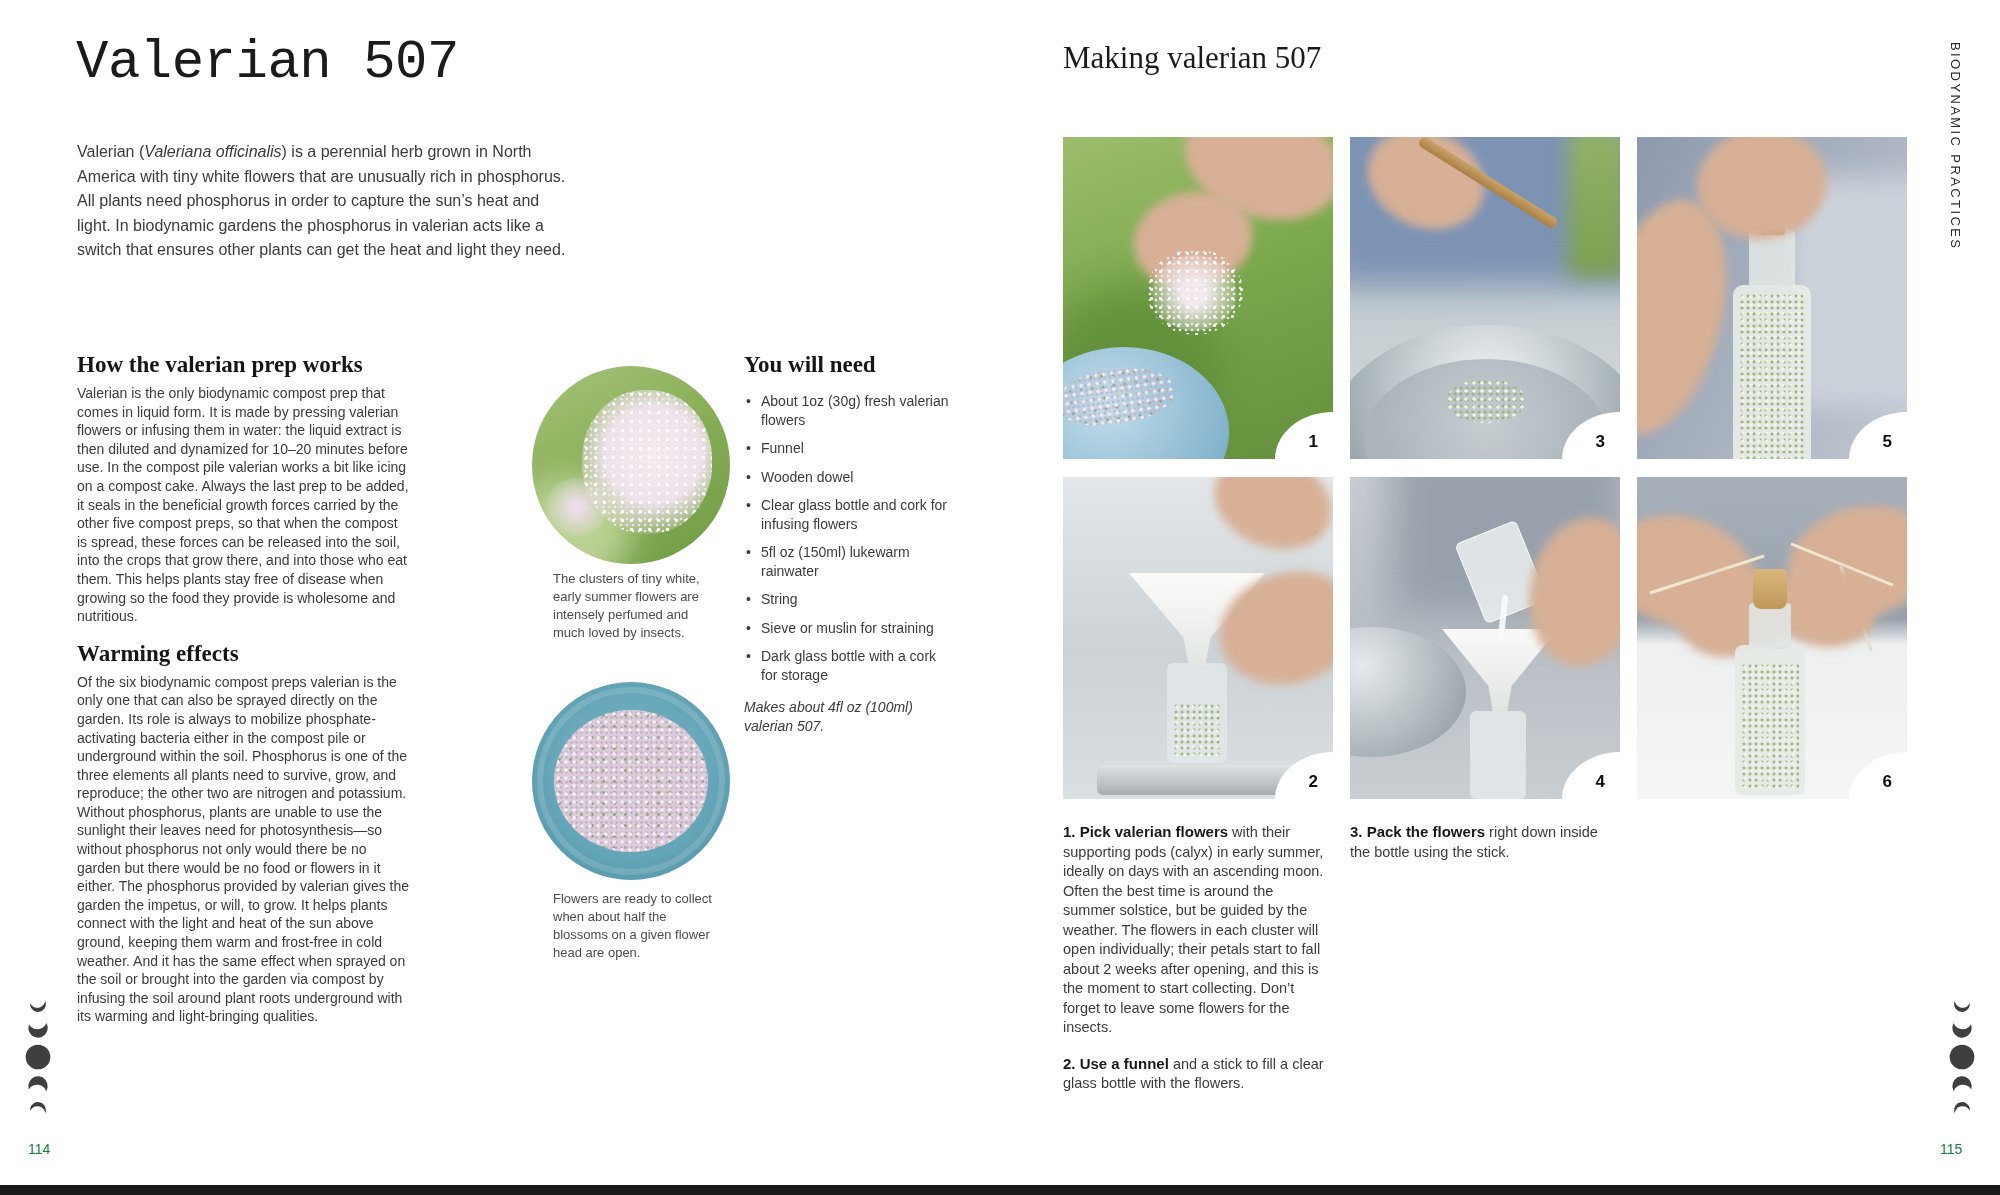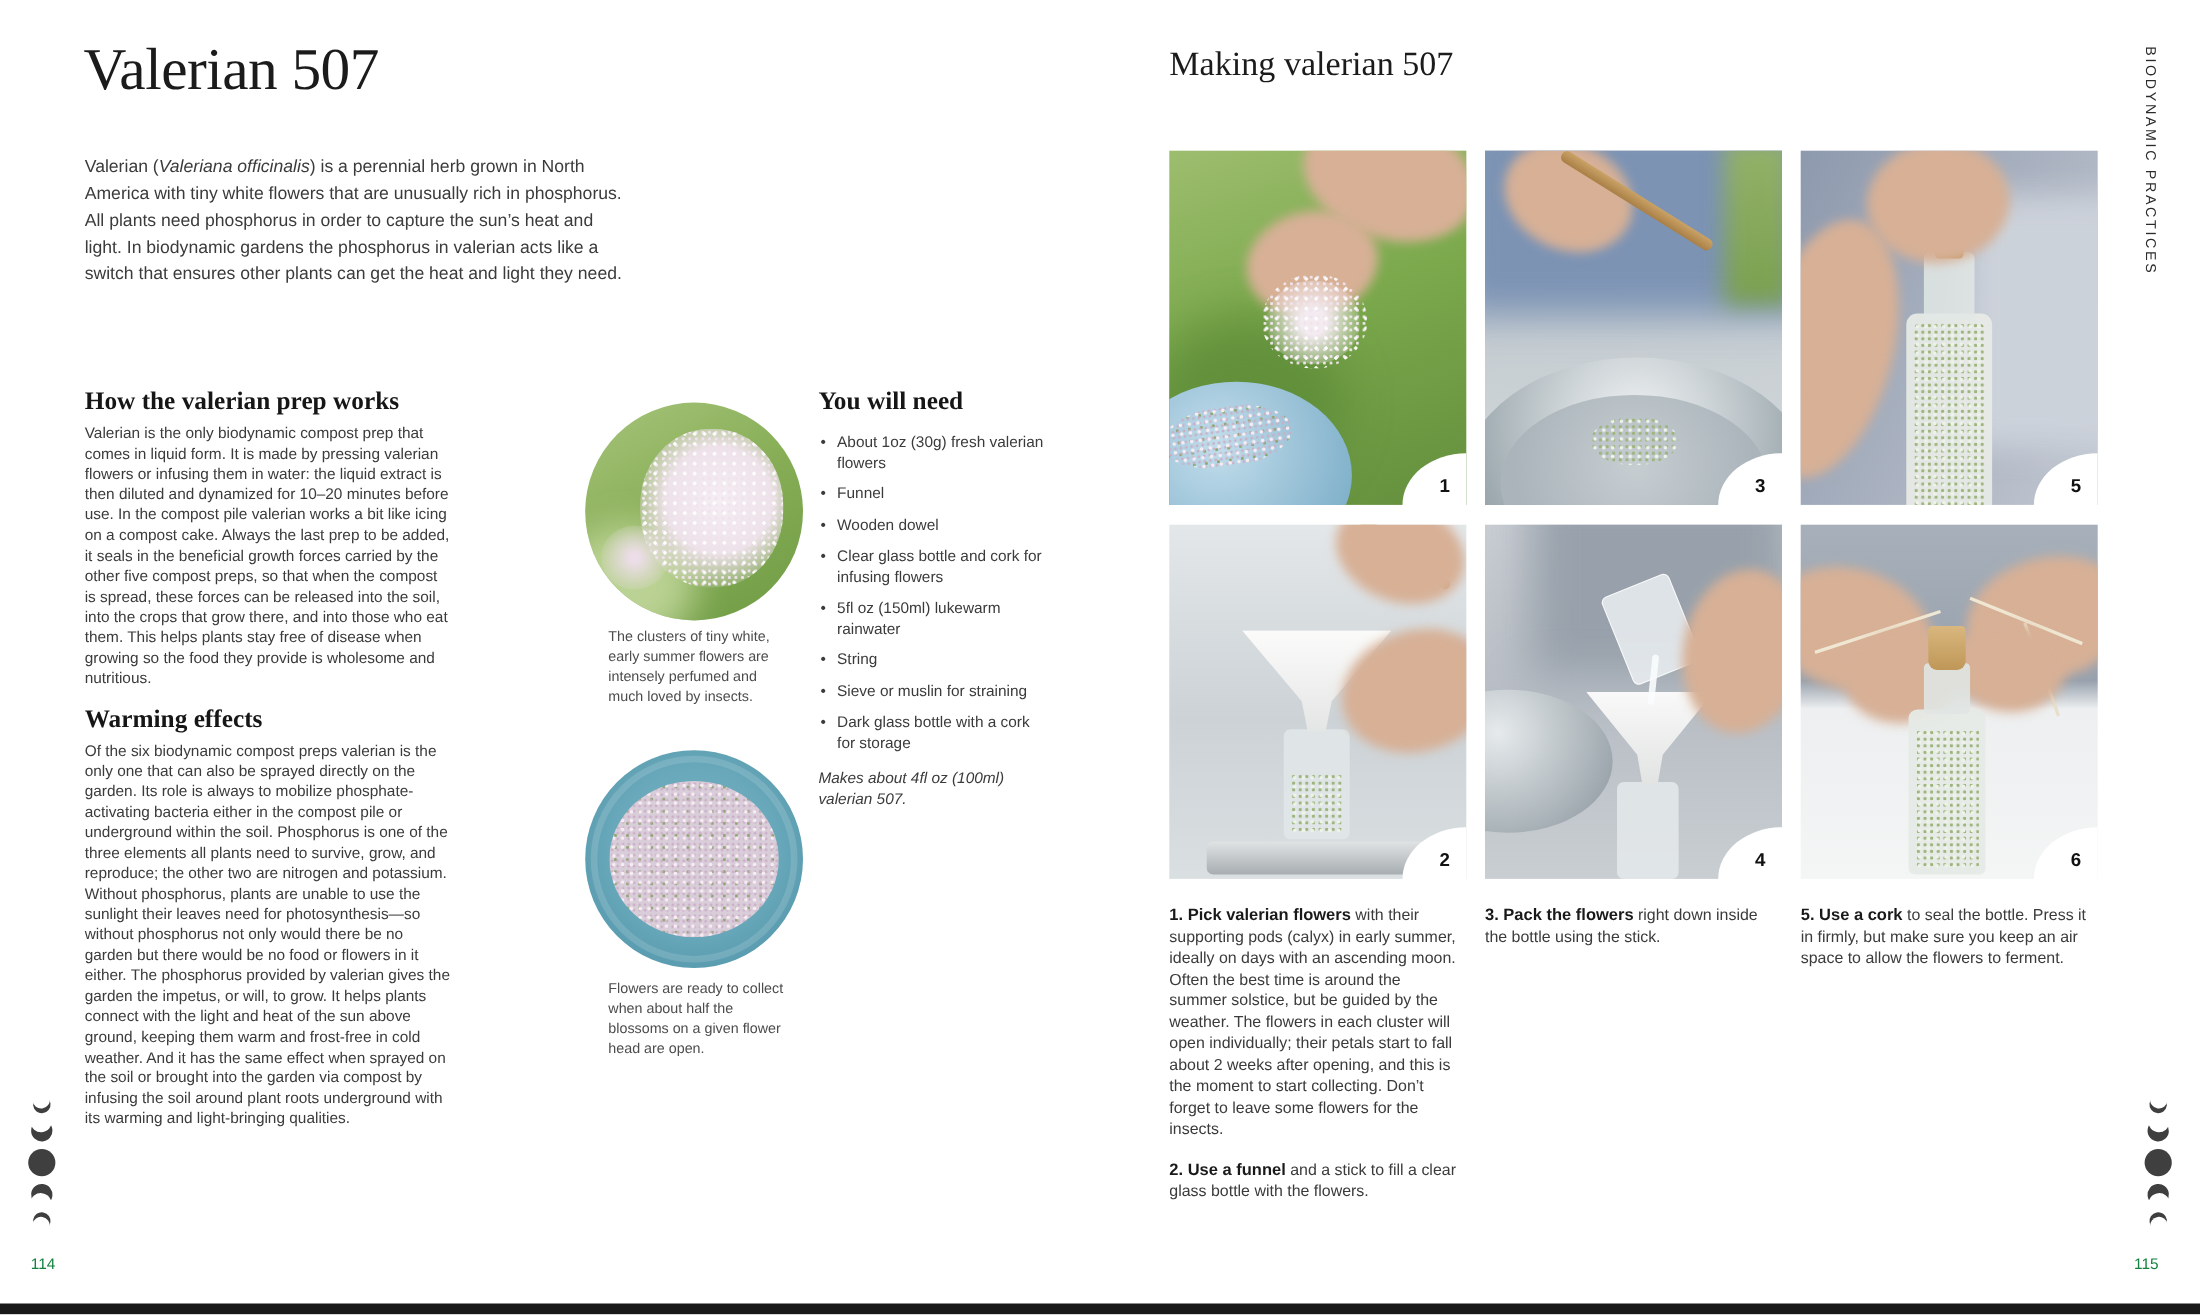--- a/index.html
+++ b/index.html
@@ -1,20 +1,20 @@
 <!DOCTYPE html>
 <html><head>
 <meta charset="utf-8">
 <style>
   html,body{margin:0;padding:0;background:#e8e8e8;}
   .spread{position:relative;width:2000px;height:1195px;background:#ffffff;overflow:hidden;
           font-family:"Liberation Sans",sans-serif;color:#3b3b3b;}
   .abs{position:absolute;}
   
-  .big-title{font-family:Liberation Serif, serif;font-weight:400;font-size:54px;line-height:1;
+  .big-title{font-family:Liberation Mono, monospace;font-weight:400;font-size:54px;line-height:1;
              letter-spacing:-0.5px;color:#1b1b1b;margin:0;}
   .page2-title{font-family:"Liberation Serif",serif;font-weight:400;font-size:31px;color:#1b1b1b;margin:0;}
   .sec-head{font-family:"Liberation Serif",serif;font-weight:700;font-size:23px;color:#161616;margin:0 0 6px 0;}
   .body-txt{font-size:14px;line-height:18.6px;color:#3b3b3b;margin:0;}
   .intro-txt{font-size:16px;line-height:24.5px;color:#3b3b3b;margin:0;}
   .cap-txt{font-size:13px;line-height:18px;color:#4c4c4c;}
   .ywn-item{position:relative;font-size:14px;line-height:18.5px;color:#3b3b3b;
             padding-left:17px;margin-bottom:10px;}
   .ywn-item .bullet{position:absolute;left:2px;top:0;}
   .yield{font-size:14px;line-height:18.5px;font-style:italic;color:#3b3b3b;margin-top:14px;}
@@ -271,21 +271,20 @@
     </div>
 
     <div class="abs" style="left:1063px;top:822px;width:264px;">
       <p class="step"><b>1. Pick valerian flowers</b><span> with their supporting pods (calyx) in early summer, ideally on days with an ascending moon. Often the best time is around the summer solstice, but be guided by the weather. The flowers in each cluster will open individually; their petals start to fall about 2 weeks after opening, and this is the moment to start collecting. Don’t forget to leave some flowers for the insects.</span></p>
       <p class="step"><b>2. Use a funnel</b><span> and a stick to fill a clear glass bottle with the flowers.</span></p>
     </div>
     <div class="abs" style="left:1350px;top:822px;width:264px;">
       <p class="step"><b>3. Pack the flowers</b><span> right down inside the bottle using the stick.</span></p>
     </div>
     <div class="abs" style="left:1637px;top:822px;width:264px;">
-      <p class="step"><b>5. Use a cork</b><span> to seal the bottle. Press it in firmly, but make sure you keep an air space to allow the flowers to ferment.</span></p>
     </div>
 
     <div class="abs sidebar-v" style="left:1948px;top:42px;">BIODYNAMIC PRACTICES</div>
 
     <div class="abs moons mirror" style="left:1942px;top:995px;">
       <svg width="32" height="18" viewBox="0 0 34 34" style="transform:rotate(-8deg)">
           <circle cx="17" cy="17" r="15" fill="#3f3f3f"></circle>
           <circle cx="17" cy="9" r="15" fill="#ffffff"></circle>
         </svg>
       <svg width="32" height="22" viewBox="0 0 34 34" style="transform:rotate(-4deg)">

